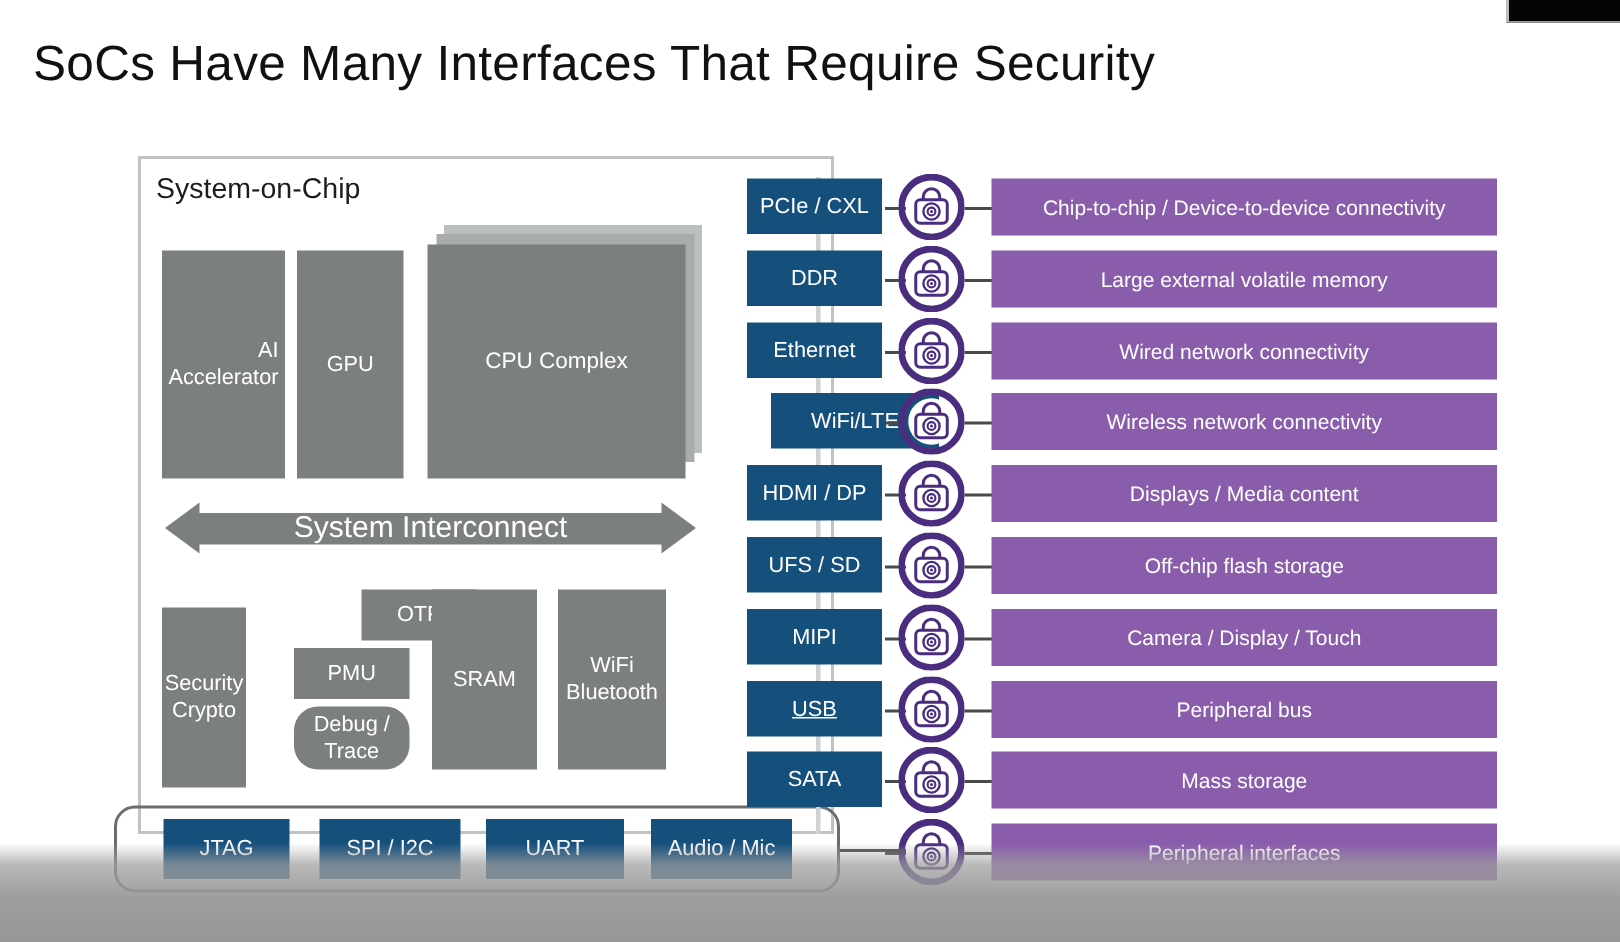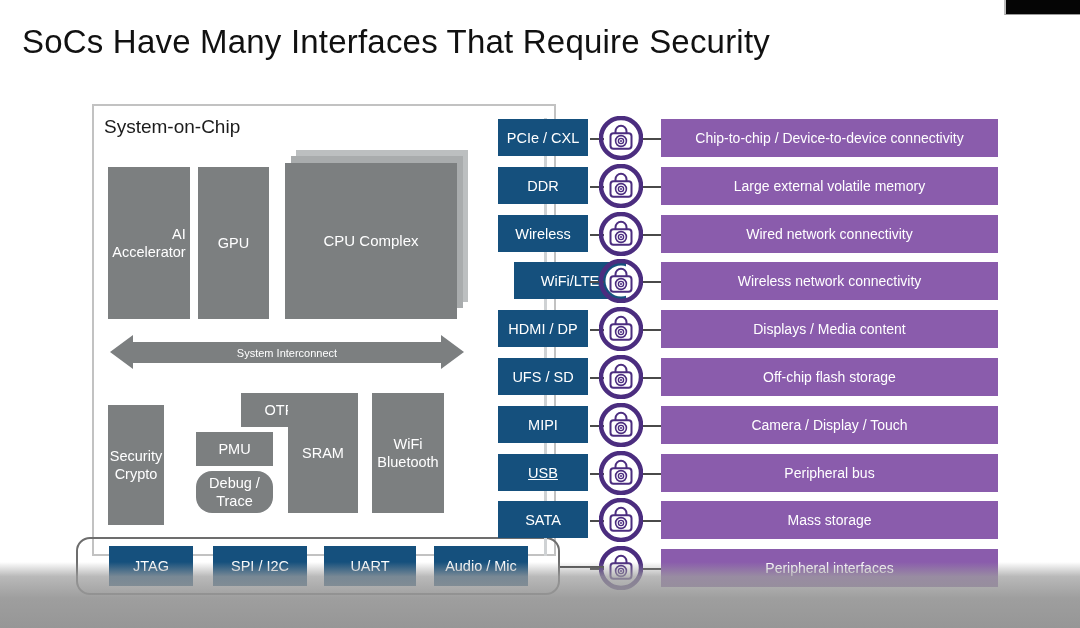--- a/index.html
+++ b/index.html
@@ -123,21 +123,21 @@
   #interconnect-label {
     position: absolute;
     left: 0;
     top: 0;
     width: 354px;
     height: 35px;
     display: flex;
     align-items: center;
     justify-content: center;
     color: #ffffff;
-    font-size: 11px;
+    font-size: 20px;
   }
 
   
   #peripheral-container {
     position: absolute;
     left: 76px;
     top: 537px;
     width: 484px;
     height: 58px;
     border: 2px solid #6d6d6d;
@@ -309,21 +309,21 @@
         <circle cx="22" cy="25" r="5.4" fill="none" stroke="#4b2d7f" stroke-width="1.6"></circle>
         <circle cx="22" cy="25" r="2.6" fill="none" stroke="#4b2d7f" stroke-width="1.4"></circle>
         <circle cx="22" cy="25" r="1" fill="#4b2d7f"></circle>
       </svg>
     </div>
     <div class="connector conn-right" style="top: 186px;"></div>
     <div class="purple-bar" style="top: 167px;">
       <span>Large external volatile memory</span>
     </div>
     <div class="blue-box" style="left: 498px; top: 215px; width: 90px; height: 37px;">
-      <span>Wireless</span>
+      <span>Ethernet</span>
     </div>
     <div class="connector conn-left" style="top: 234px;"></div>
     <div class="lock-icon" style="left: 599px; top: 212px;">
       <svg width="44" height="44" viewBox="0 0 44 44">
         <circle cx="22" cy="22" r="20" fill="none" stroke="#4b2d7f" stroke-width="4.5"></circle>
         <circle cx="22" cy="22" r="15.5" fill="#ffffff"></circle>
         <path d="M16.5 17.5 v-2.2 a5.5 5.5 0 0 1 11 0 v2.2" fill="none" stroke="#4b2d7f" stroke-width="2"></path>
         <rect x="11.5" y="17.2" width="21" height="15.6" rx="3" fill="none" stroke="#4b2d7f" stroke-width="2"></rect>
         <circle cx="22" cy="25" r="5.4" fill="none" stroke="#4b2d7f" stroke-width="1.6"></circle>
         <circle cx="22" cy="25" r="2.6" fill="none" stroke="#4b2d7f" stroke-width="1.4"></circle>

